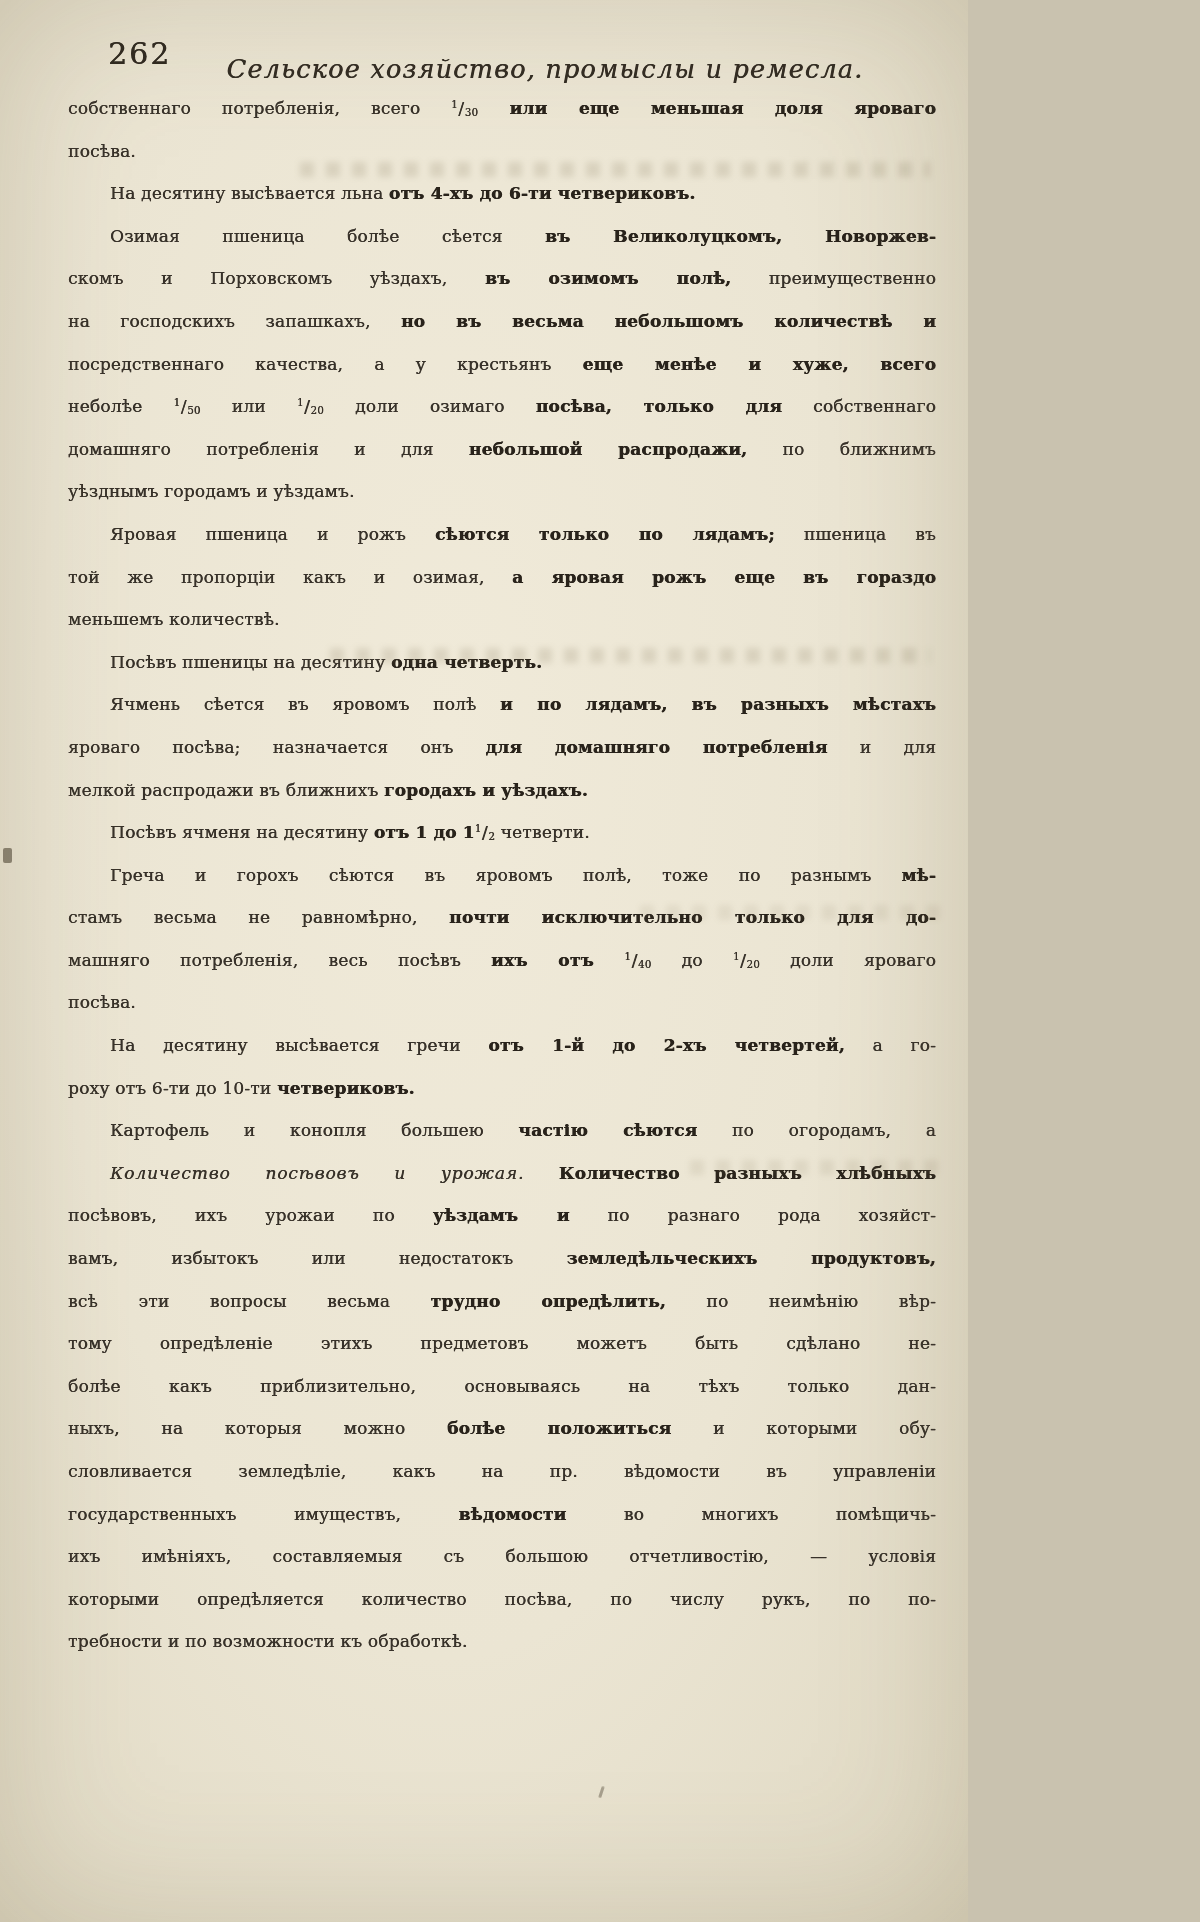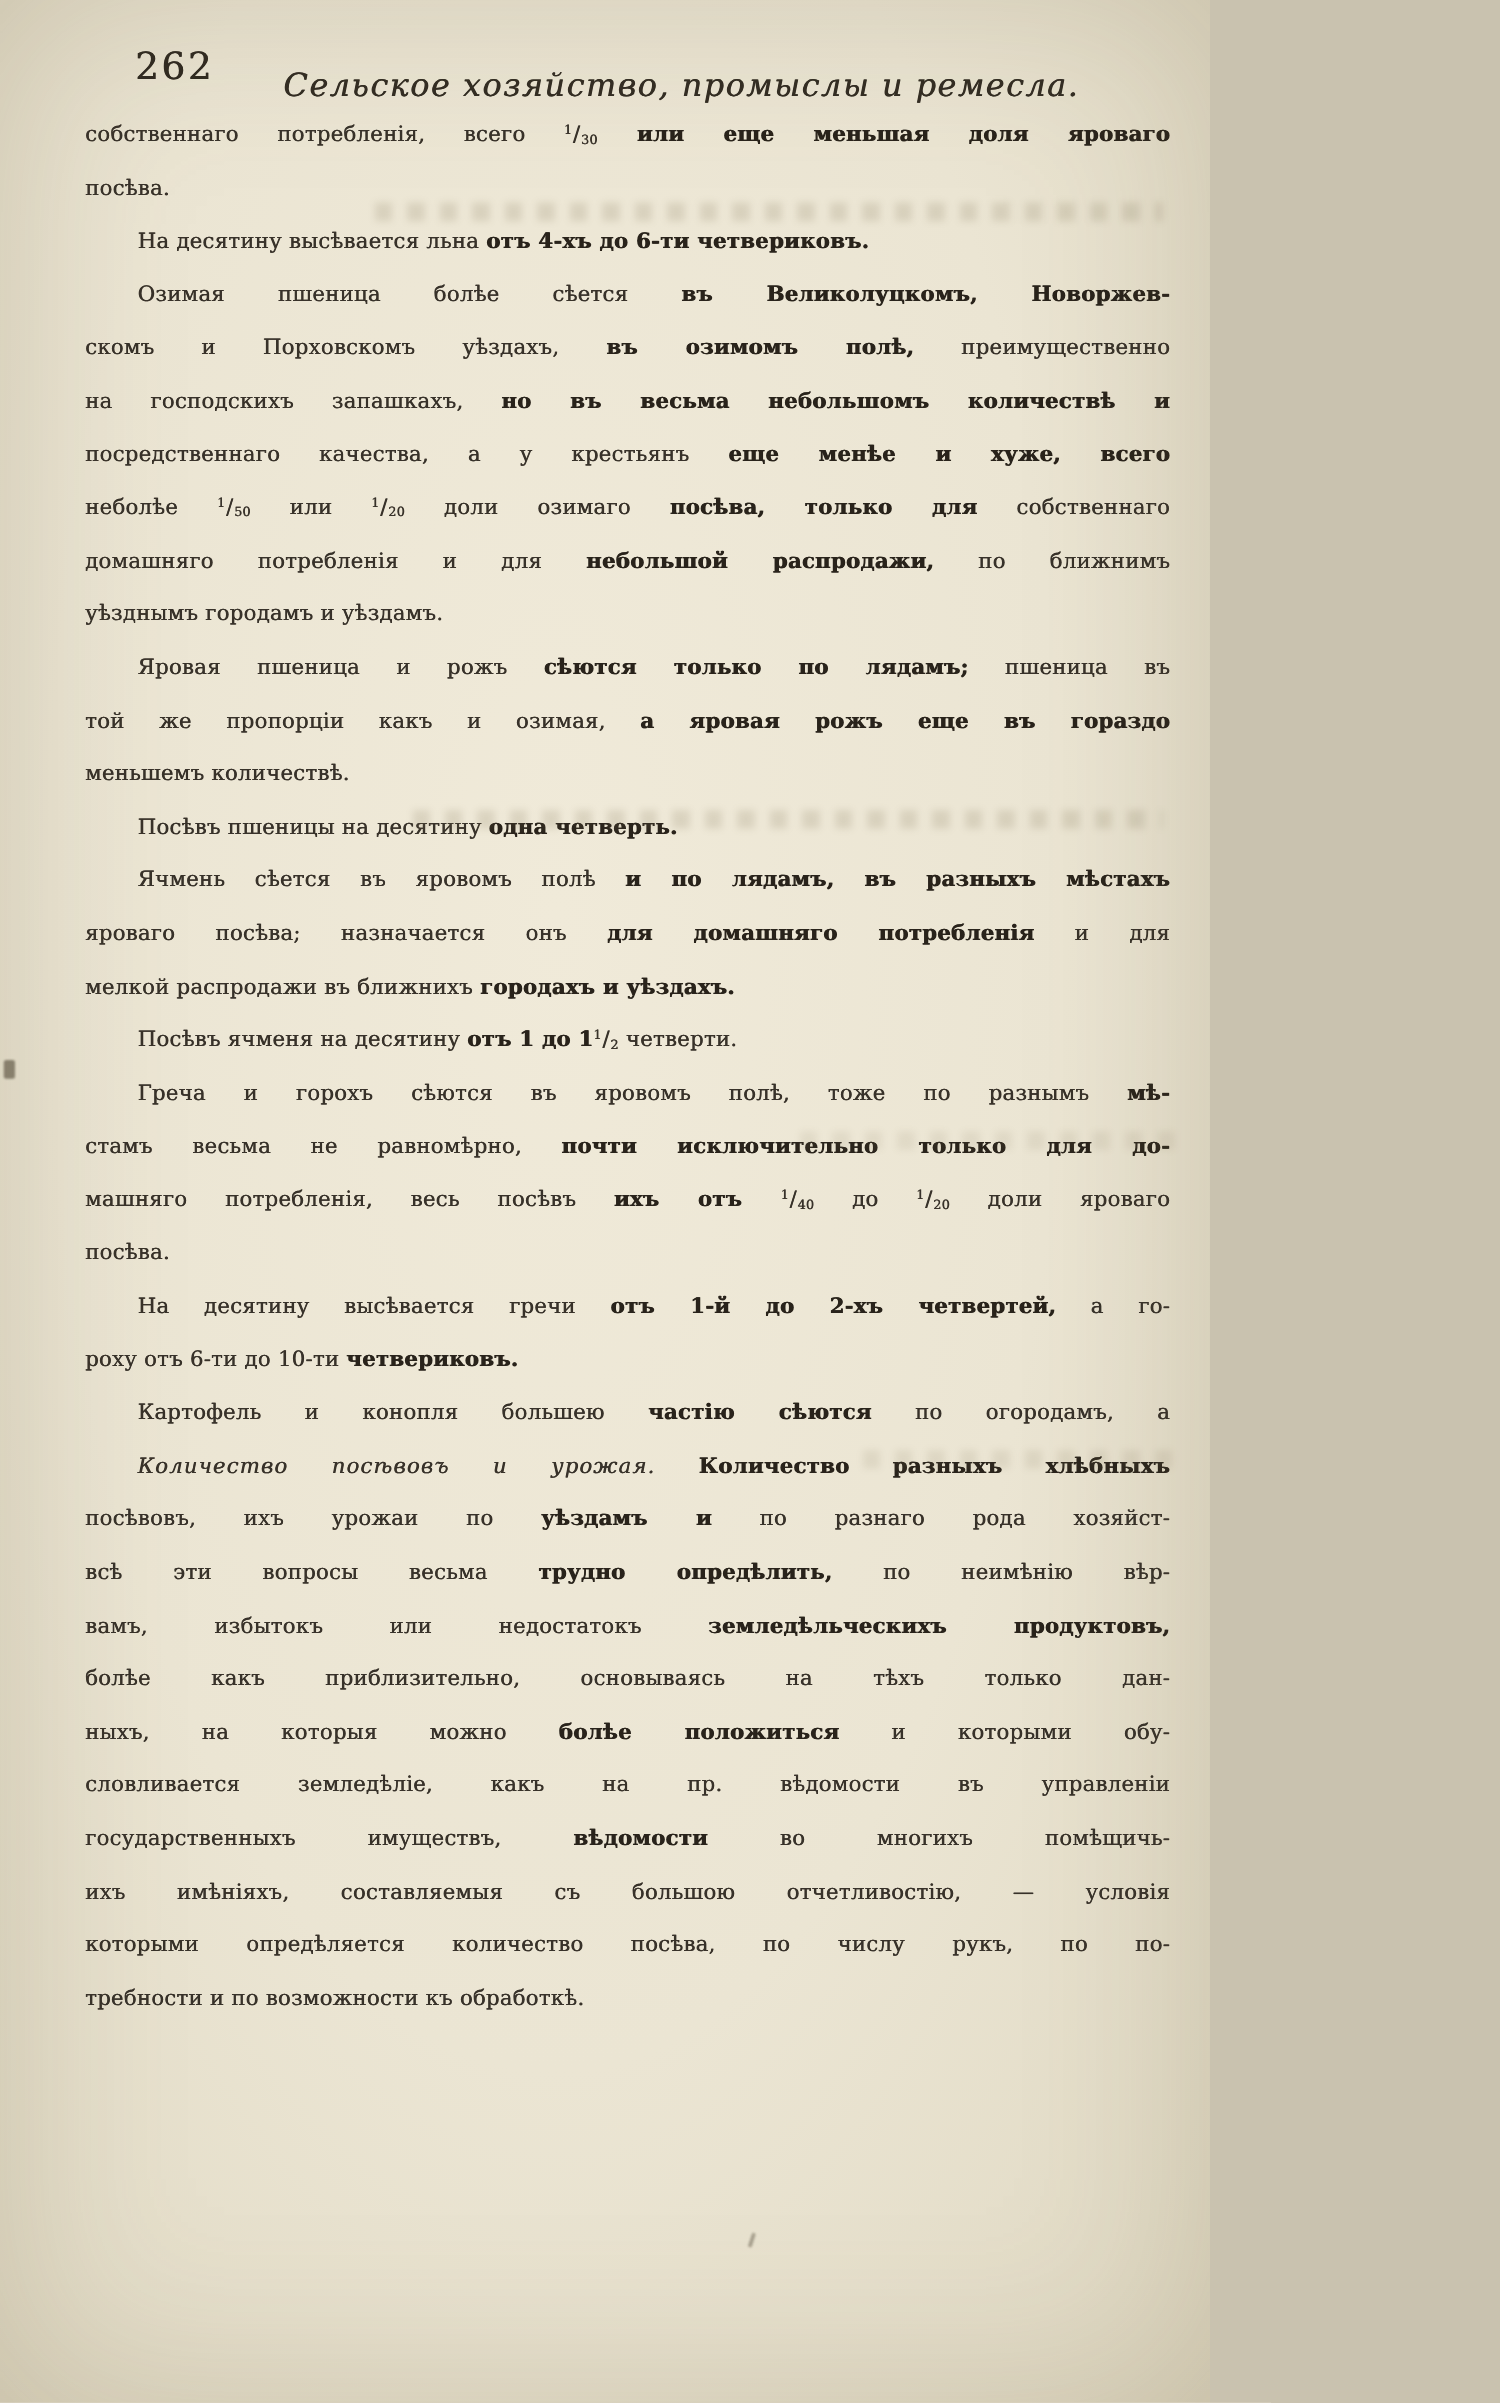--- a/index.html
+++ b/index.html
@@ -71,22 +71,23 @@
       <div class="line indent last">Посѣвъ ячменя на десятину <b>отъ 1 до 1</b><span class="frac"><sup>1</sup><span class="sl">/</span><sub>2</sub></span> четверти.</div>
       <div class="line indent">Греча и горохъ сѣются въ яровомъ полѣ, тоже по разнымъ <b>мѣ-</b></div>
       <div class="line">стамъ весьма не равномѣрно, <b>почти исключительно только для до-</b></div>
       <div class="line">машняго потребленія, весь посѣвъ <b>ихъ отъ </b><span class="frac"><sup>1</sup><span class="sl">/</span><sub>40</sub></span> до <span class="frac"><sup>1</sup><span class="sl">/</span><sub>20</sub></span> доли яроваго</div>
       <div class="line last">посѣва.</div>
       <div class="line indent">На десятину высѣвается гречи <b>отъ 1-й до 2-хъ четвертей,</b> а го-</div>
       <div class="line last">роху отъ 6-ти до 10-ти <b>четвериковъ.</b></div>
       <div class="line indent">Картофель и конопля большею <b>частію сѣются</b> по огородамъ, а</div>
       <div class="line indent"><i>Количество посѣвовъ и урожая.</i><b> Количество разныхъ хлѣбныхъ</b></div>
       <div class="line">посѣвовъ, ихъ урожаи по <b>уѣздамъ и</b> по разнаго рода хозяйст-</div>
+      <div class="line">вамъ, избытокъ или недостатокъ <b>земледѣльческихъ продуктовъ,</b></div>
       <div class="line">всѣ эти вопросы весьма <b>трудно опредѣлить,</b> по неимѣнію вѣр-</div>
-      <div class="line">вамъ, избытокъ или недостатокъ <b>земледѣльческихъ продуктовъ,</b></div>
+      <div class="line">тому опредѣленіе этихъ предметовъ можетъ быть сдѣлано не-</div>
       <div class="line">болѣе какъ приблизительно, основываясь на тѣхъ только дан-</div>
       <div class="line">ныхъ, на которыя можно <b>болѣе положиться</b> и которыми обу-</div>
       <div class="line">словливается земледѣліе, какъ на пр. вѣдомости въ управленіи</div>
       <div class="line">государственныхъ имуществъ, <b>вѣдомости</b> во многихъ помѣщичь-</div>
       <div class="line">ихъ имѣніяхъ, составляемыя съ большою отчетливостію, — условія</div>
       <div class="line">которыми опредѣляется количество посѣва, по числу рукъ, по по-</div>
       <div class="line last">требности и по возможности къ обработкѣ.</div>
     </div>
 
   <div class="ghost" id="g1"></div>

